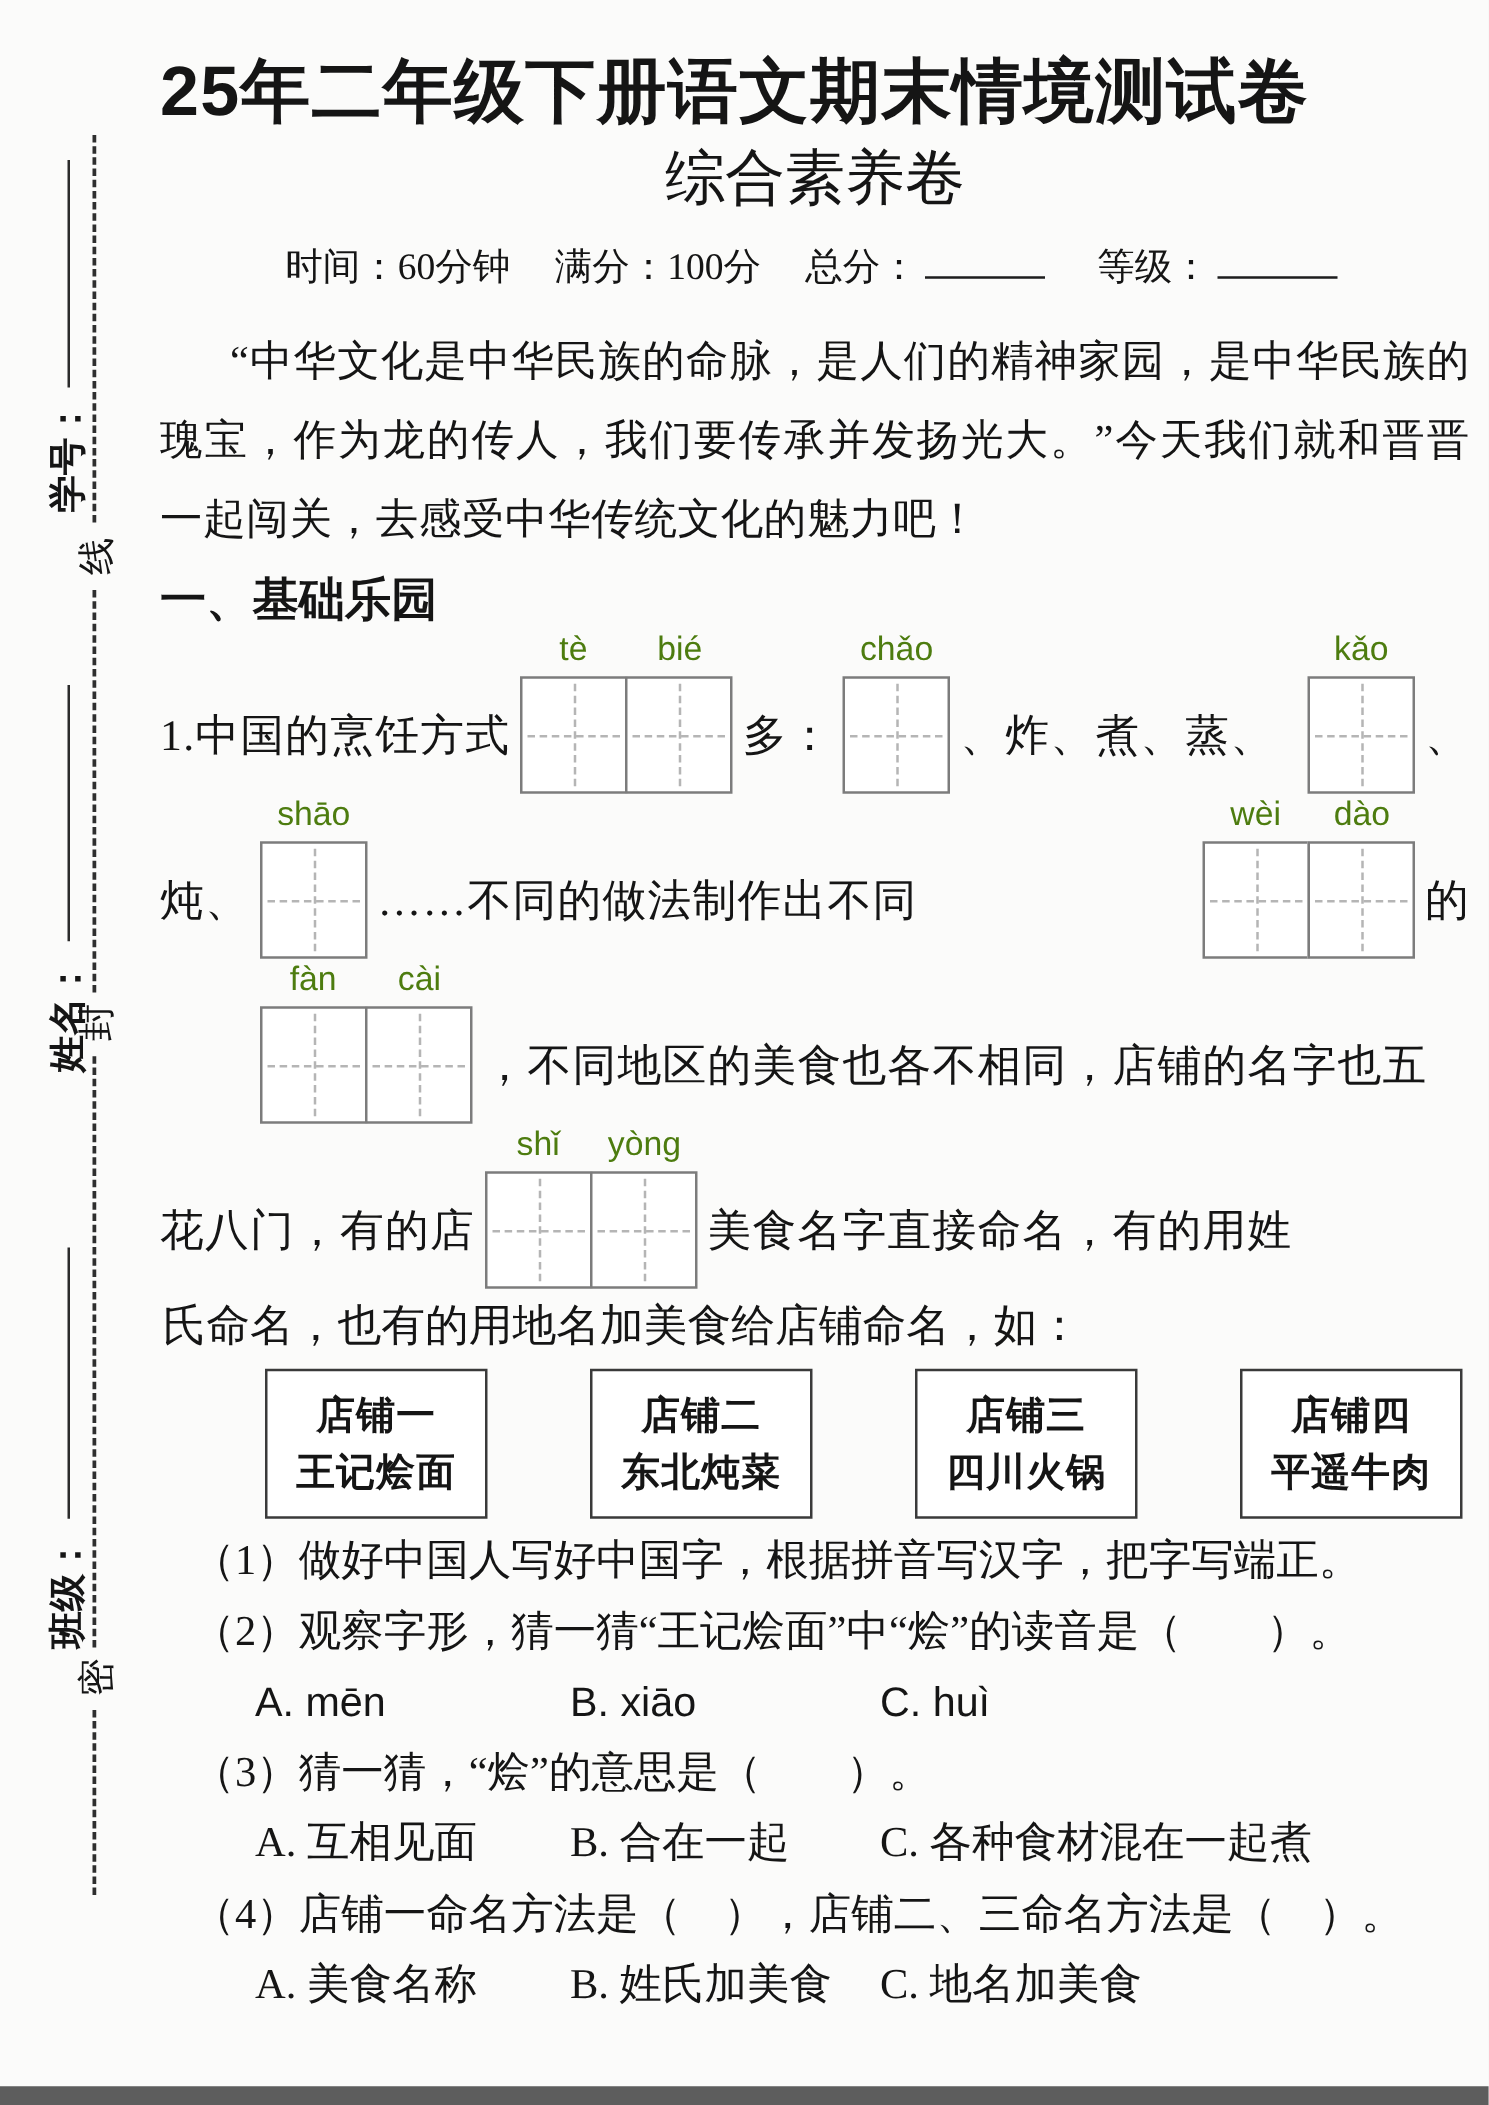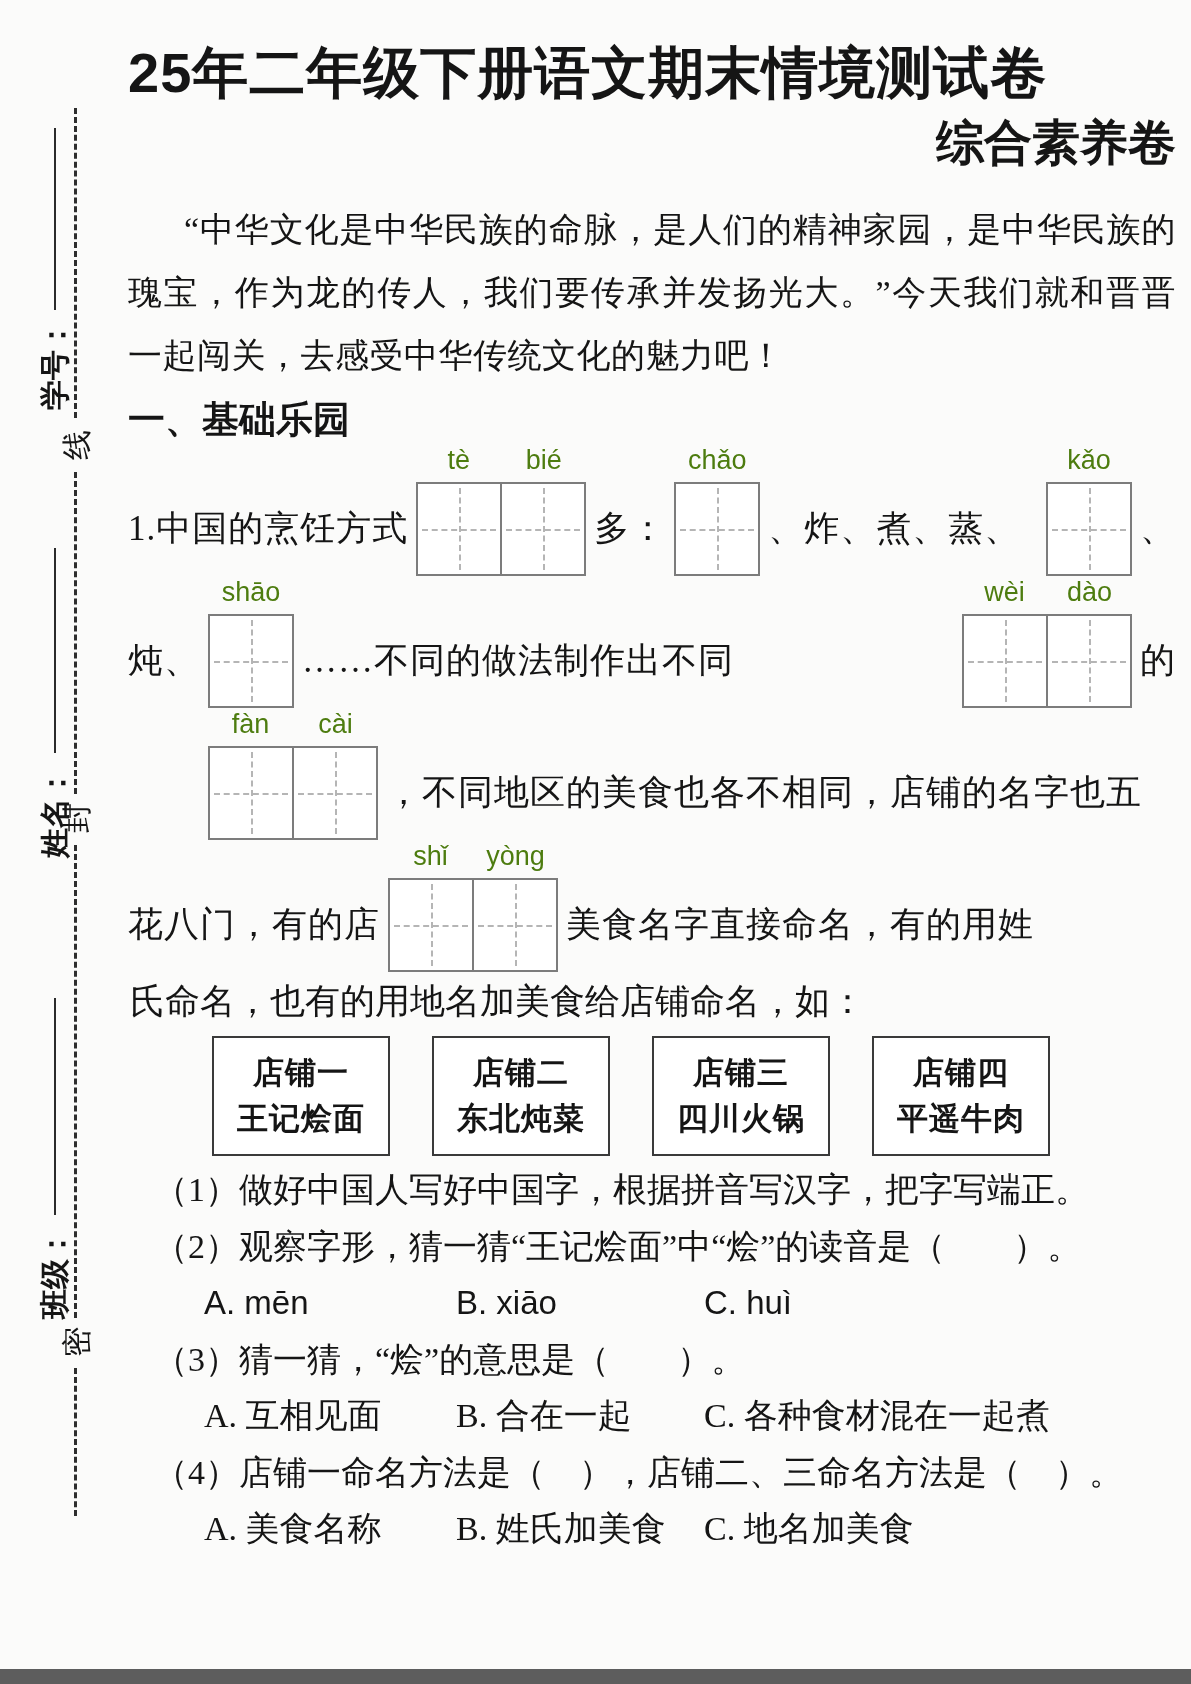--- a/index.html
+++ b/index.html
@@ -25,21 +25,21 @@
     font-size:30px; transform:rotate(-90deg);
   }
 
   
   .content { position:absolute; left:128px; top:38px; width:1048px; }
   h1.title {
     margin:0; text-align:left; font-size:56px; font-weight:bold; letter-spacing:1px;
     font-family:"Liberation Sans","DejaVu Sans",sans-serif; line-height:1.25;
   }
   h2.subtitle {
-    margin:4px 0 0 0; text-align:right; font-size:48px; font-weight:bold;
+    margin:4px 0 0 0; text-align:center; font-size:48px; font-weight:normal;
     font-family:"Liberation Sans","DejaVu Sans",sans-serif; line-height:1.3;
   }
   .meta { margin-top:18px; text-align:center; font-size:30px; }
   .meta > span { margin:0 14px; }
   .blank {
     display:inline-block; width:96px; height:0.95em; margin:0 6px;
     border-bottom:2px solid #1d1d1d; vertical-align:baseline;
   }
   p.intro {
     margin:24px 0 0 0; font-size:34px; line-height:63px; letter-spacing:0.5px;
@@ -62,21 +62,21 @@
   .pinyin span { flex:1; text-align:center; }
   .cells { display:inline-flex; }
   .cell { position:relative; width:86px; height:94px; border:2px solid #7c7c7c; background:#fff; box-sizing:border-box; }
   .cell + .cell { margin-left:-2px; }
   .cell::before { content:""; position:absolute; left:50%; top:4px; bottom:4px; border-left:2px dashed #b5b5b5; }
   .cell::after  { content:""; position:absolute; top:50%; left:4px; right:4px; border-top:2px dashed #b5b5b5; }
   .push { margin-left:auto; }
   .indent80 { margin-left:80px; }
 
   
-  .shops { display:flex; gap:42px; padding-left:84px; margin-top:12px; }
+  .shops { display:flex; gap:82px; padding-left:84px; margin-top:12px; }
   .shop {
     width:174px; height:116px; border:2.5px solid #3a3a3a; background:#fff;
     display:flex; flex-direction:column; align-items:center; justify-content:center;
     font-size:31px; line-height:46px; font-weight:bold; letter-spacing:1px;
   }
 
   
   .subq { margin-top:13px; padding-left:26px; font-size:34px; line-height:44px; letter-spacing:0; white-space:nowrap; }
   .opts {
     display:grid; grid-template-columns:252px 248px auto;
@@ -105,20 +105,26 @@
   <div class="dash-seg" style="top:472px;height:322px;"></div>
   <div class="seal-char" style="top:797px;">封</div>
   <div class="dash-seg" style="top:845px;height:473px;"></div>
   <div class="seal-char" style="top:1321px;">密</div>
   <div class="dash-seg" style="top:1368px;height:148px;"></div>
 
   <div class="content">
     <h1 class="title">25年二年级下册语文期末情境测试卷</h1>
     <h2 class="subtitle">综合素养卷</h2>
 
+    <div class="meta">
+      <span>时间：60分钟</span>
+      <span>满分：100分</span>
+      <span><span>总分：</span><span class="blank"></span></span>
+      <span><span>等级：</span><span class="blank"></span></span>
+    </div>
 
     <p class="intro">“中华文化是中华民族的命脉，是人们的精神家园，是中华民族的瑰宝，作为龙的传人，我们要传承并发扬光大。”今天我们就和晋晋一起闯关，去感受中华传统文化的魅力吧！</p>
 
     <h3 class="sec">一、基础乐园</h3>
 
     <div class="qrow">
       <span class="qt">1.中国的烹饪方式</span>
       <span class="wbox">
         <span class="pinyin">
             <span>tè</span>

